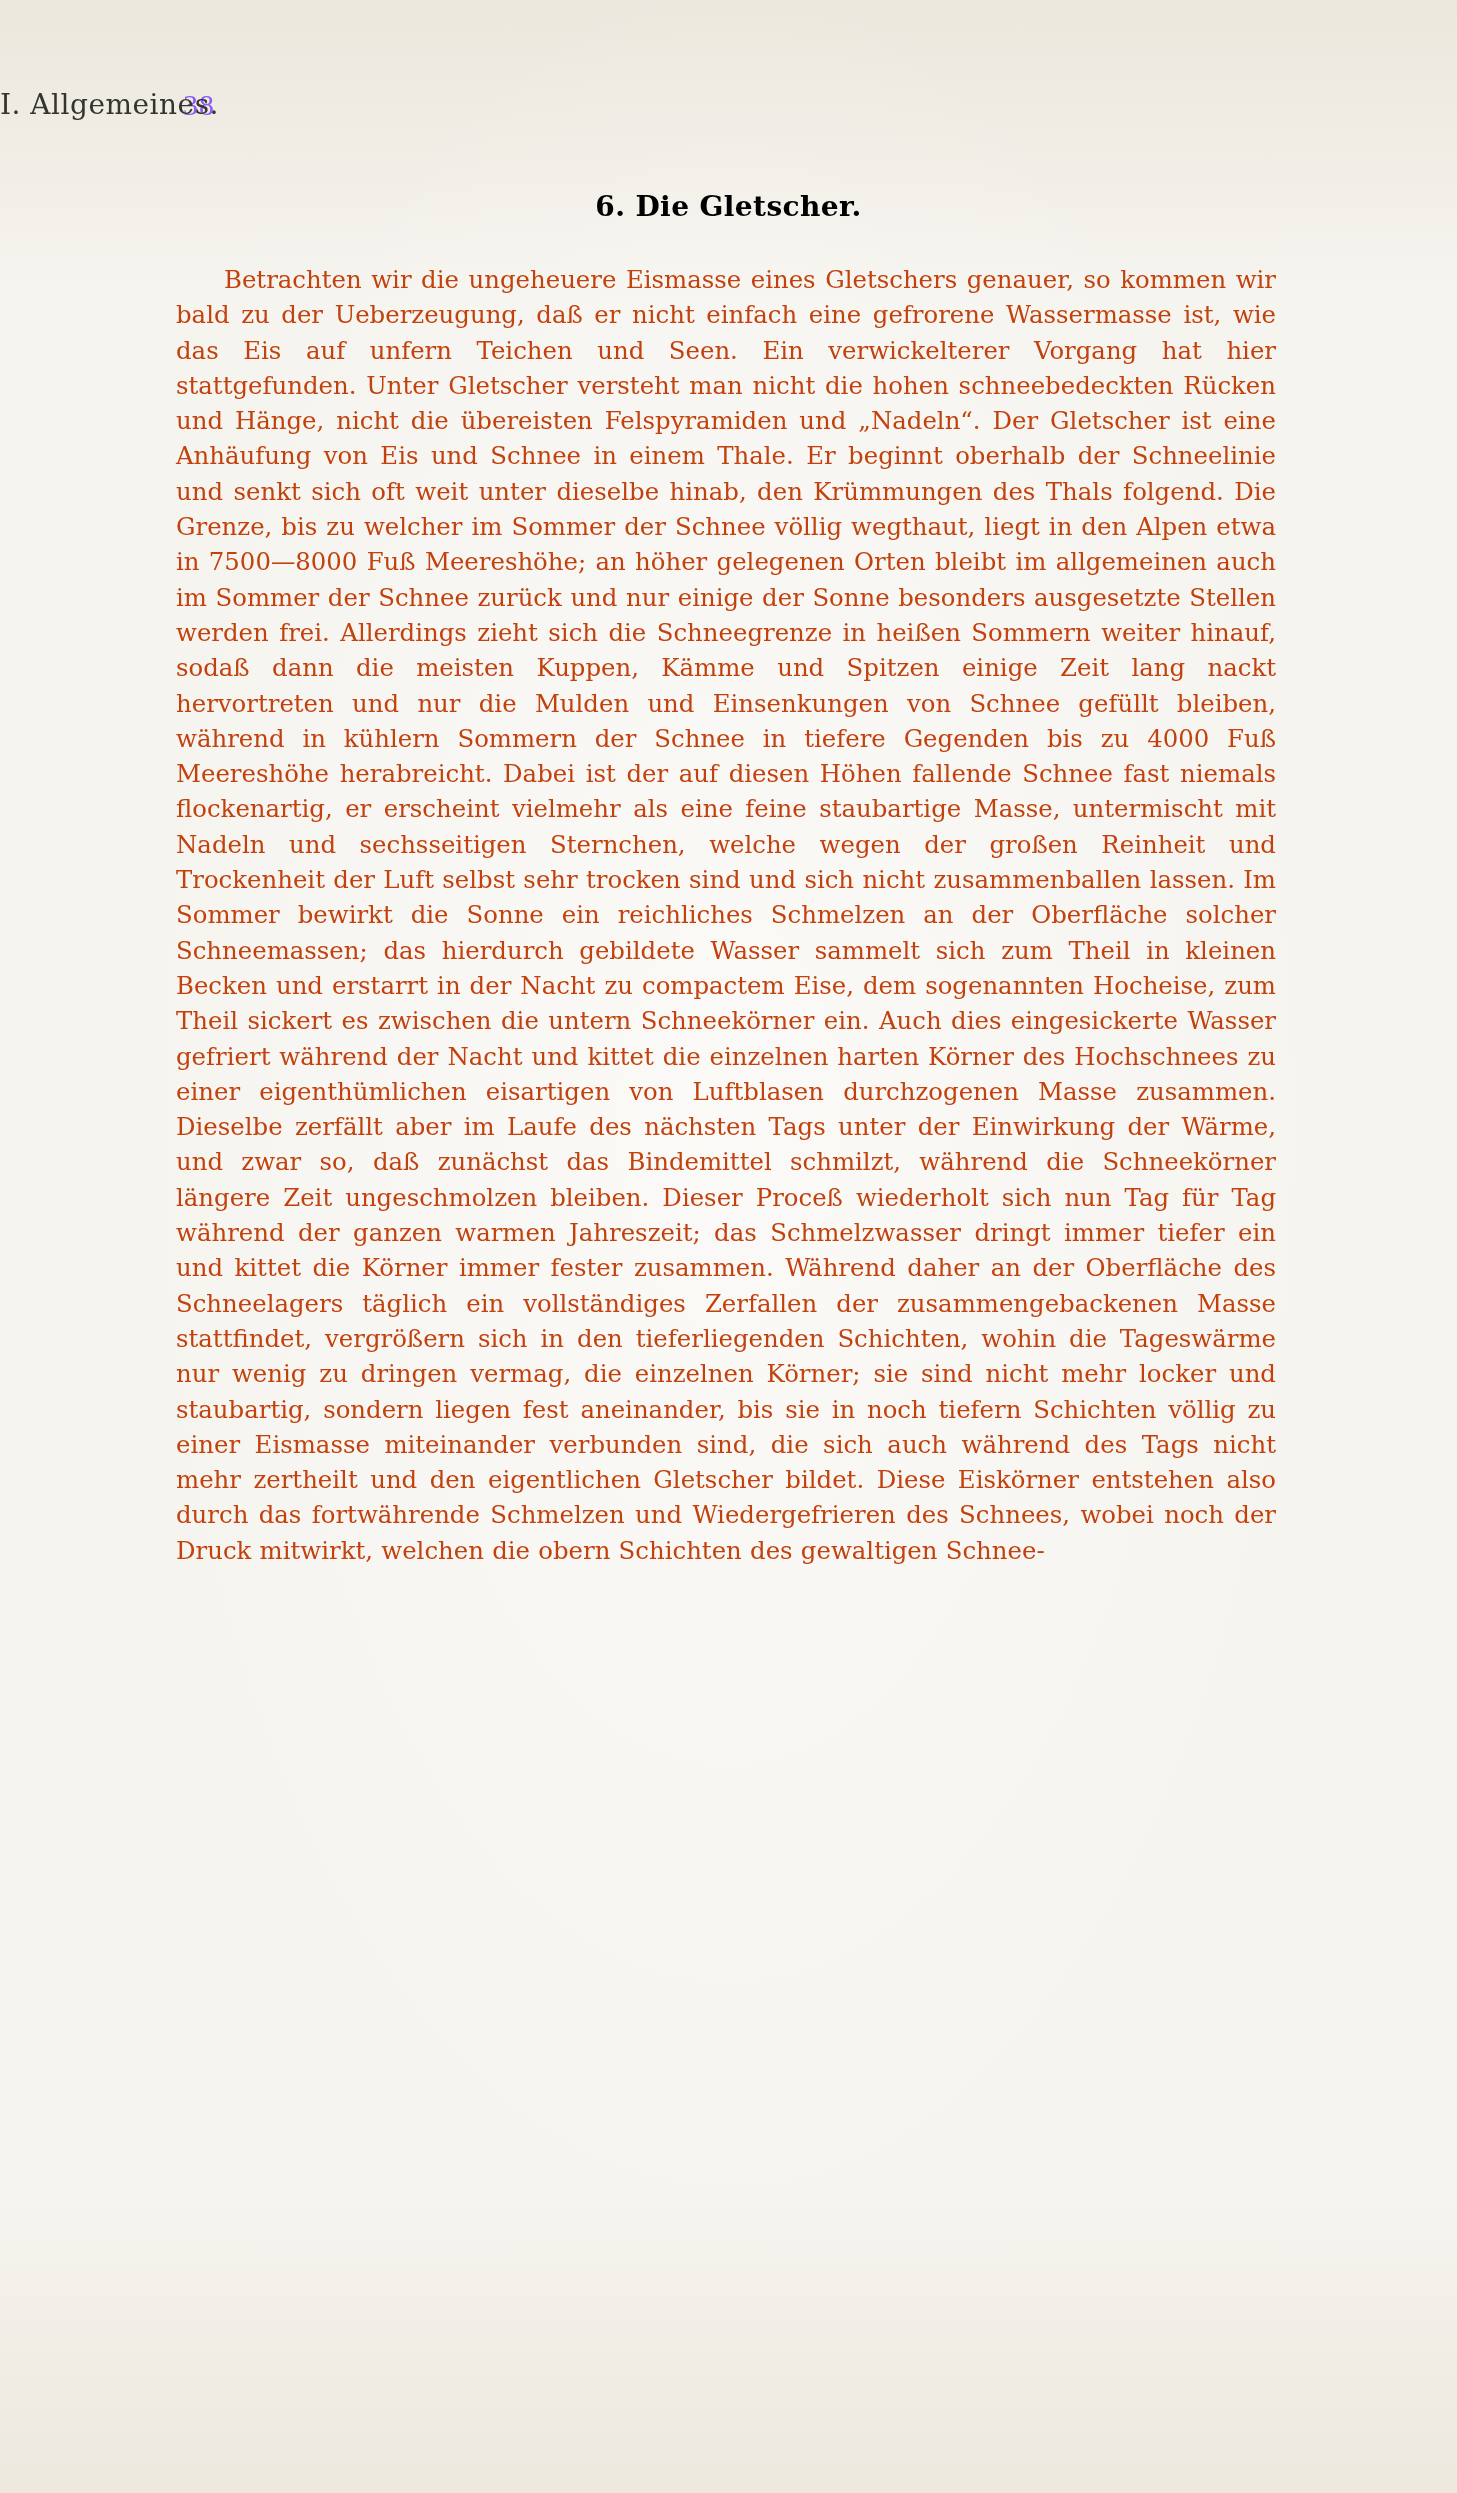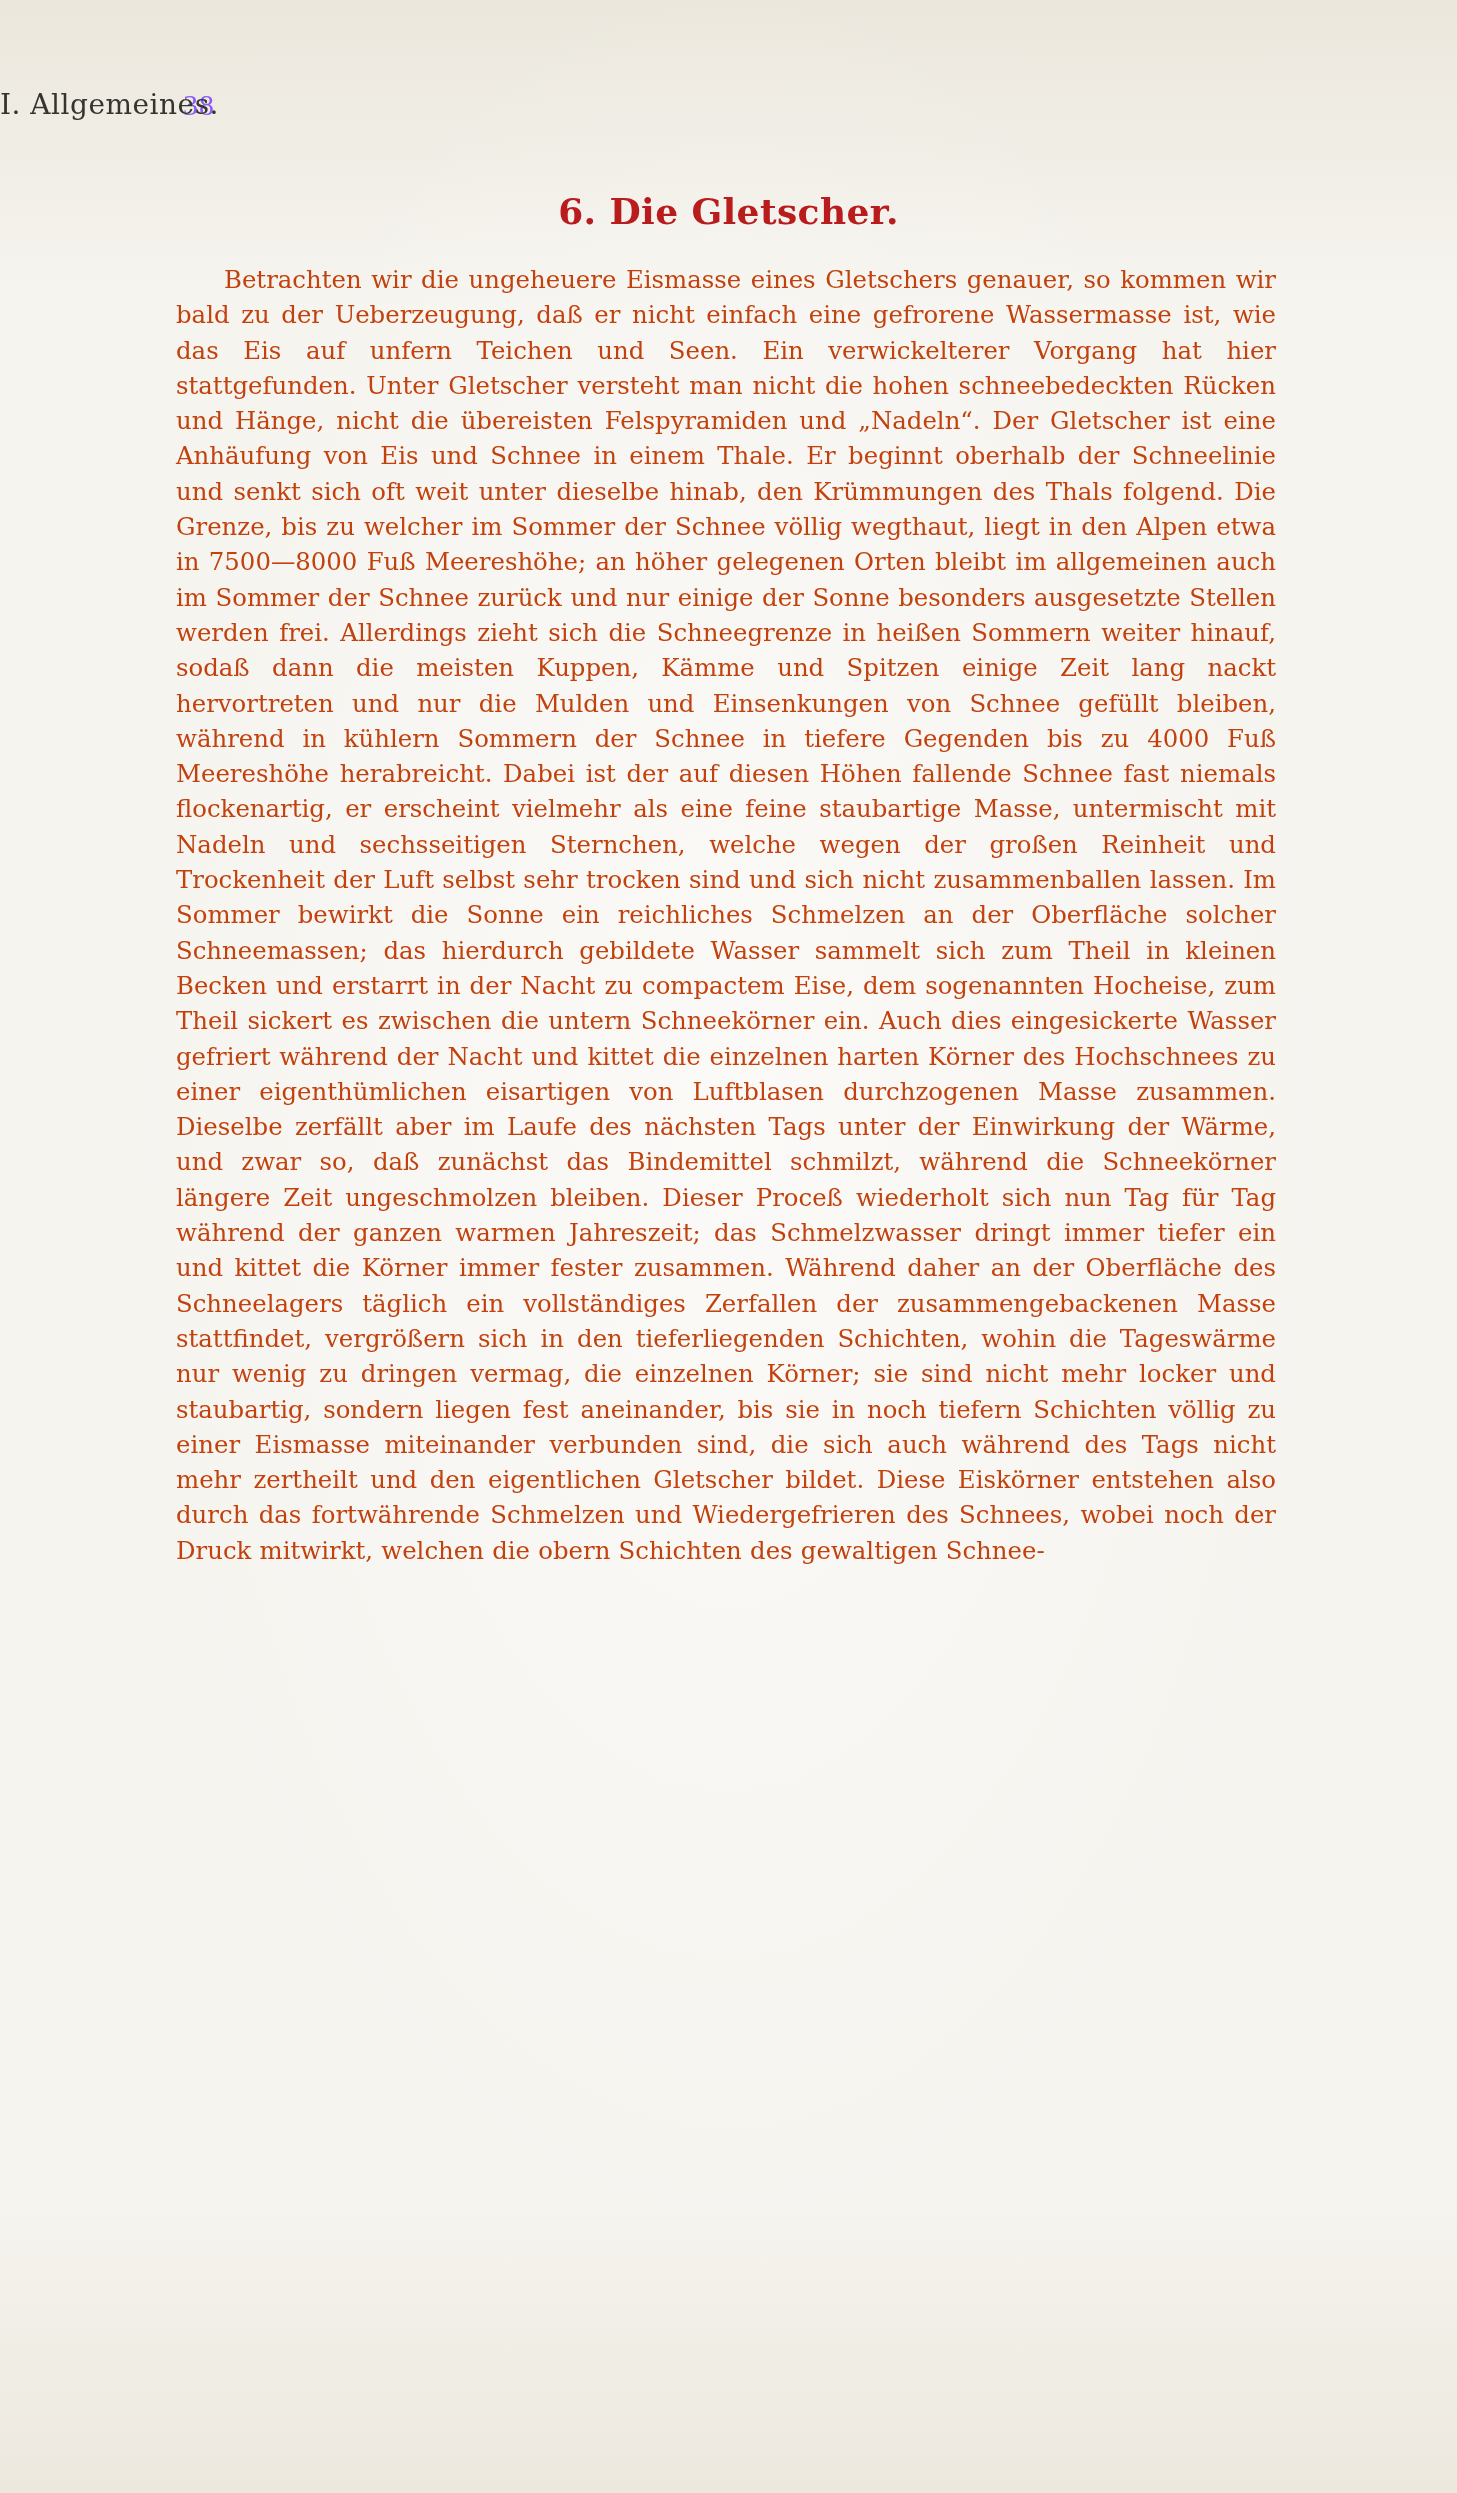--- a/index.html
+++ b/index.html
@@ -50,23 +50,23 @@
     font-size: 28px;
     color: #35352f;
     letter-spacing: 0.5px;
   }
   .section-title {
     position: absolute;
     top: 190px;
     left: 0;
     width: 100%;
     text-align: center;
-    font-size: 36px;
+    font-size: 28px;
     font-weight: bold;
-    color: #b91c1c;
+    color: #000000;
     letter-spacing: 0.4px;
   }
   .body {
     position: absolute;
     top: 262px;
     left: 176px;
     width: 1100px;
     font-size: 24.4px;
     line-height: 35.3px;
     text-align: justify;

